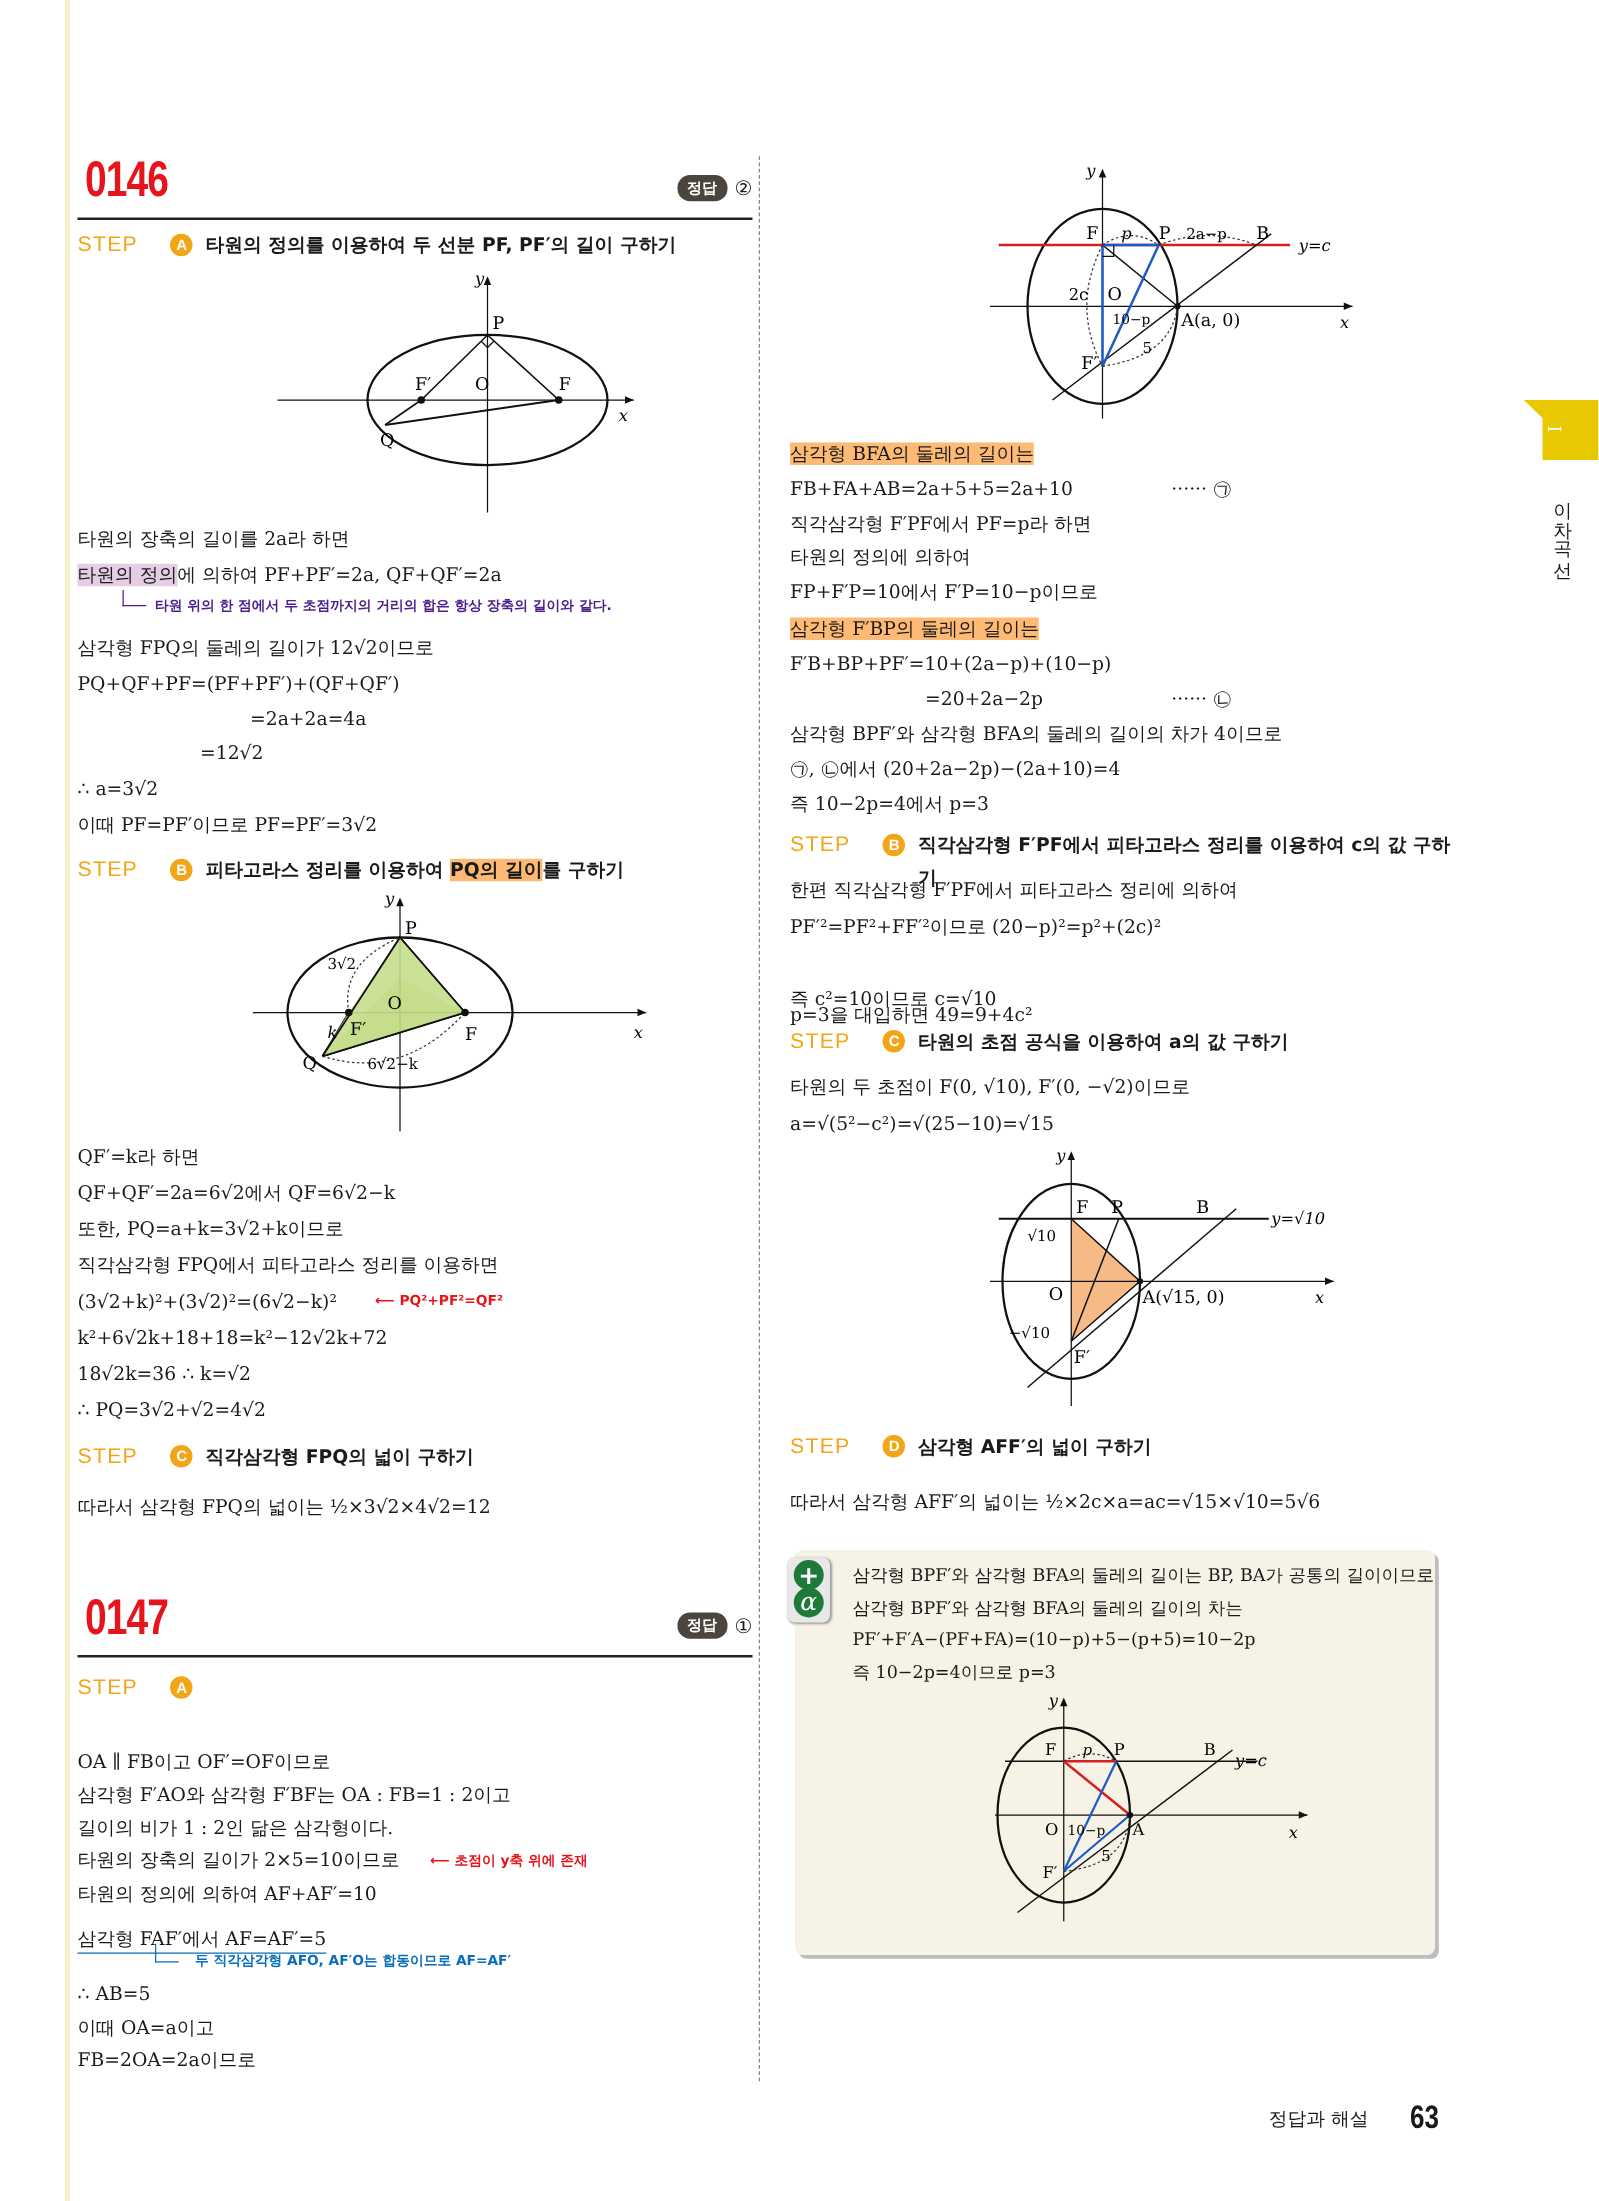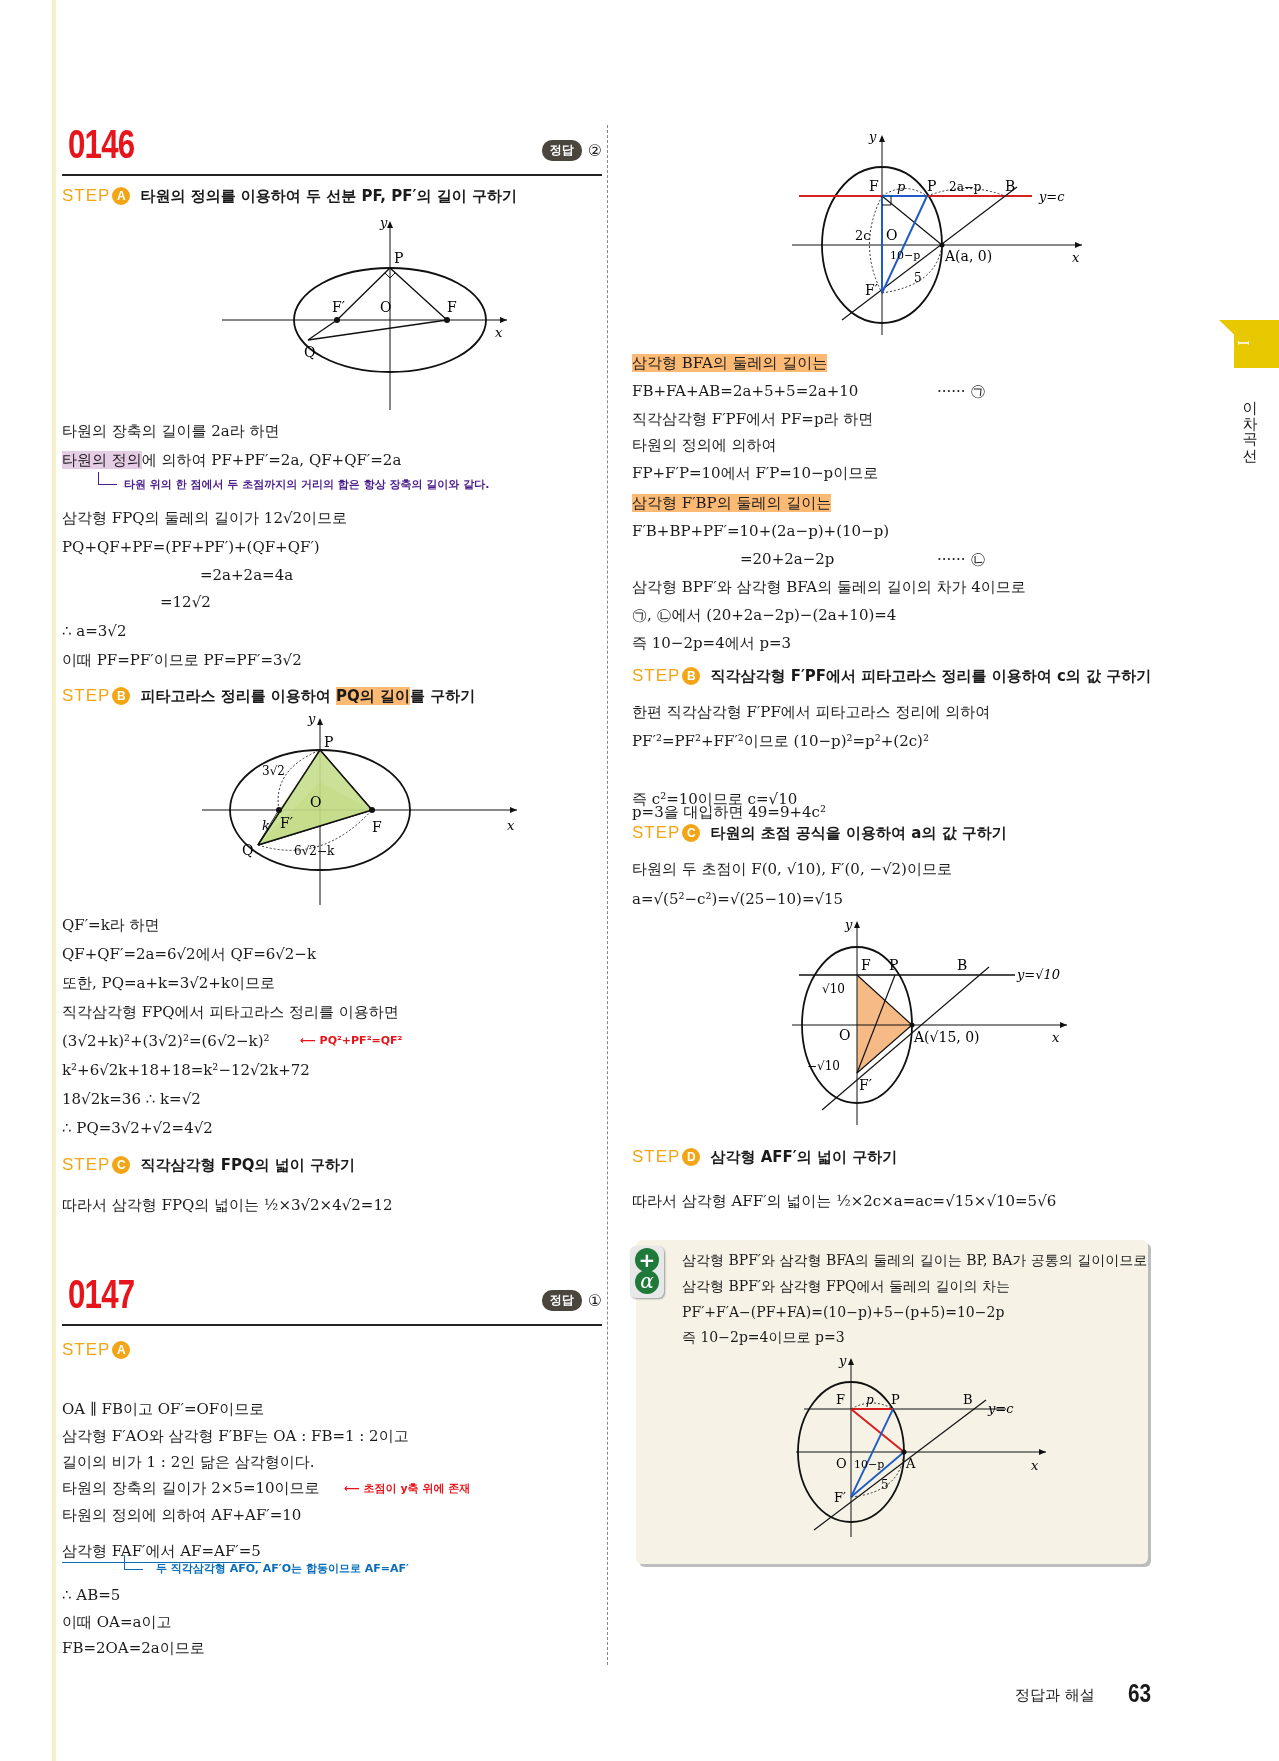--- a/index.html
+++ b/index.html
@@ -8,21 +8,21 @@
   .col{position:absolute;}
   .col-left{left:62px;top:0;width:540px;}
   .col-right{left:632px;top:0;width:530px;}
   .divider{position:absolute;left:607px;top:125px;height:1540px;border-left:1px dashed #888;}
   .prob-head{position:absolute;left:0;width:540px;height:52px;border-bottom:2px solid #222;}
   .prob-num{position:absolute;left:6px;top:0;font-family:"Liberation Sans",sans-serif;font-weight:bold;font-size:40px;color:#e8141b;letter-spacing:-1px;transform:scaleX(0.78);transform-origin:left top;}
   .answer{position:absolute;right:0;top:18px;display:flex;align-items:center;gap:6px;}
   .answer-badge{background:#4a463e;color:#fff;font-size:12px;border-radius:10px;padding:2px 8px;font-weight:bold;}
   .answer-val{font-size:16px;}
   .step{position:absolute;left:0;display:flex;align-items:flex-start;gap:10px;font-size:15px;font-weight:bold;}
-  .step-tag{display:flex;align-items:center;color:#f2a516;font-family:"Liberation Sans",sans-serif;font-size:17px;font-weight:normal;letter-spacing:1px;white-space:nowrap;}
+  .step-tag{display:flex;align-items:center;color:#f2a516;font-family:"Liberation Sans",sans-serif;font-size:17px;font-weight:normal;letter-spacing:1px;white-space:nowrap;gap:24px;}
   .step-circle{display:inline-block;width:18px;height:18px;border-radius:50%;background:#f2a516;color:#fff;font-size:12px;text-align:center;line-height:18px;font-weight:bold;margin-left:2px;letter-spacing:0;}
   .step-title{line-height:26px;margin-top:-3px;}
   .line{position:absolute;left:0;font-size:15px;white-space:nowrap;line-height:22px;font-family:"DejaVu Serif","Liberation Serif",serif;}
   .line.indent{left:98px;}
   .hl-purple{background:#e6cde6;}
   .hl-orange{background:#fdba74;}
   .note{position:absolute;font-size:11px;font-weight:bold;white-space:nowrap;}
   .note-purple{color:#4b1e8c;}
   .note-red{color:#e8141b;}
   .note-blue{color:#0a6db8;}
@@ -231,21 +231,21 @@
   <div class="line" style="top:632px;">즉 10−2p=4에서 p=3</div>
 
   <div class="step" style="top:666px;">
     <span class="step-tag">
         <span>STEP</span>
         <span class="step-circle">B</span>
       </span>
     <span class="step-title">직각삼각형 F′PF에서 피타고라스 정리를 이용하여 c의 값 구하기</span>
   </div>
   <div class="line" style="top:701px;">한편 직각삼각형 F′PF에서 피타고라스 정리에 의하여</div>
-  <div class="line" style="top:730px;">PF′²=PF²+FF′²이므로 (10−p)²=p²+(2c)²</div>
+  <div class="line" style="top:730px;">PF′²=PF²+FF′²이므로 (20−p)²=p²+(2c)²</div>
   <div class="line" style="top:801px;">p=3을 대입하면 49=9+4c²</div>
   <div class="line" style="top:788px;">즉 c²=10이므로 c=√10</div>
 
   <div class="step" style="top:823px;">
     <span class="step-tag">
         <span>STEP</span>
         <span class="step-circle">C</span>
       </span>
     <span class="step-title">타원의 초점 공식을 이용하여 a의 값 구하기</span>
   </div>
@@ -286,21 +286,21 @@
   </div>
   <div class="line" style="top:1190px;">따라서 삼각형 AFF′의 넓이는 ½×2c×a=ac=√15×√10=5√6</div>
 </div>
 
 <div class="tip-box">
   <div class="tip-icon">
     <div class="tip-plus">+</div>
     <div class="tip-alpha">α</div>
   </div>
   <div class="tip-line" style="top:12px;">삼각형 BPF′와 삼각형 BFA의 둘레의 길이는 BP, BA가 공통의 길이이므로</div>
-  <div class="tip-line" style="top:38px;">삼각형 BPF′와 삼각형 FPQ에서 둘레의 길이의 차는</div>
+  <div class="tip-line" style="top:38px;">삼각형 BPF′와 삼각형 BFA의 둘레의 길이의 차는</div>
   <div class="tip-line" style="top:64px;">PF′+F′A−(PF+FA)=(10−p)+5−(p+5)=10−2p</div>
   <div class="tip-line" style="top:89px;">즉 10−2p=4이므로 p=3</div>
   <svg class="diagram" style="left:140px;top:112px;" width="300" height="190">
     <line x1="20" y1="100" x2="270" y2="100" stroke="#111" stroke-width="1"></line>
     <polygon points="270,100 263,97 263,103" fill="#111"></polygon>
     <line x1="75" y1="185" x2="75" y2="8" stroke="#111" stroke-width="1"></line>
     <polygon points="75,6 72,13 78,13" fill="#111"></polygon>
     <ellipse cx="75" cy="100" rx="53" ry="70" fill="none" stroke="#111" stroke-width="1.8"></ellipse>
     <line x1="28" y1="57" x2="230" y2="57" stroke="#111" stroke-width="1.2"></line>
     <line x1="38" y1="178" x2="210" y2="48" stroke="#111" stroke-width="1.2"></line>

